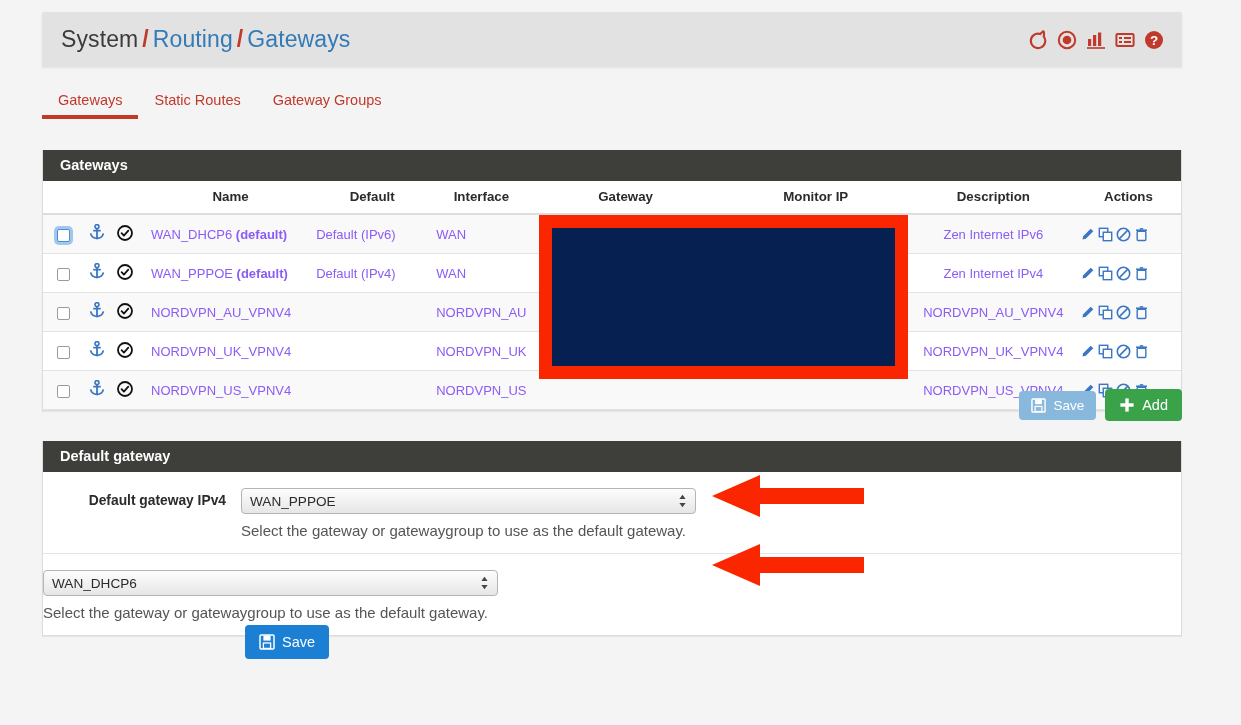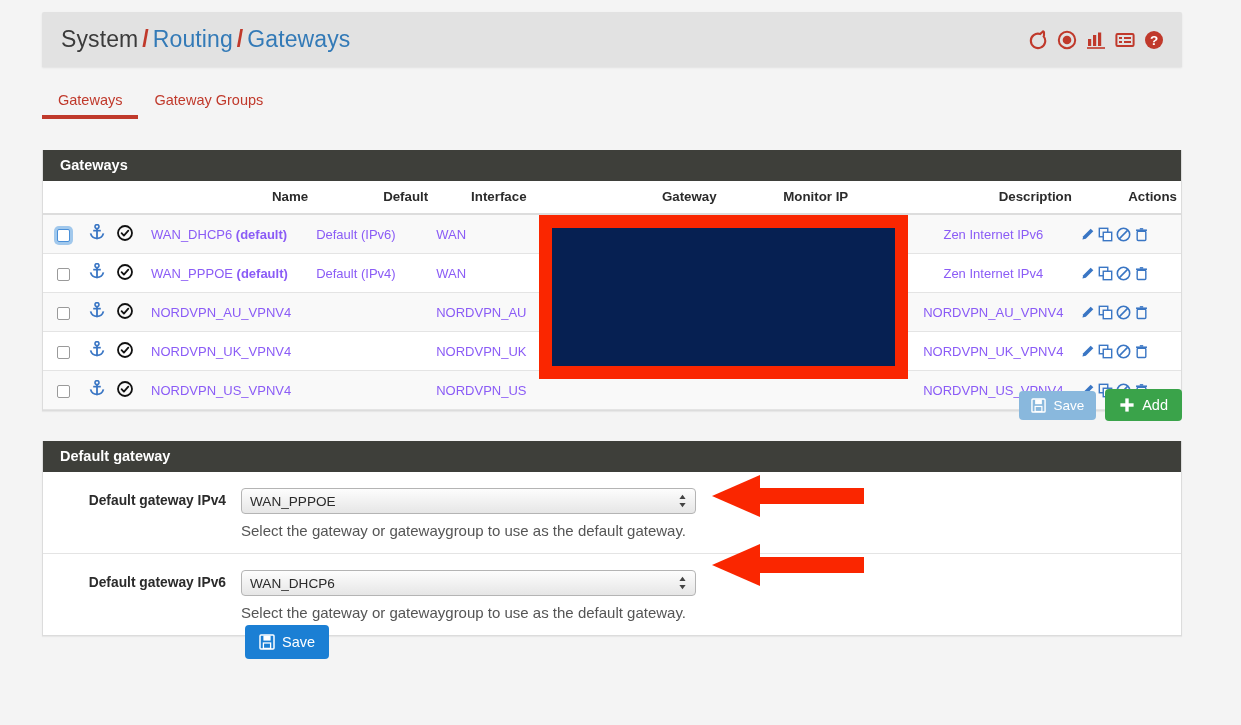--- a/index.html
+++ b/index.html
@@ -69,21 +69,21 @@
     background: #3e3f3a; color: #fff;
     font-size: 14.5px; font-weight: bold;
     padding: 8px 0 8px 17px;
     height: 31px; line-height: 15px;
   }
 
   
   table.gw { width: 100%; border-collapse: collapse; }
   table.gw th {
     font-size: 13.3px; font-weight: bold; color: #2b2b2b;
-    text-align: right; padding: 8px 4px 9px 4px;
+    text-align: center; padding: 8px 4px 9px 4px;
     border-bottom: 2px solid #dddddd;
     background: #fff; height: 32px;
   }
   table.gw td {
     font-size: 13px; color: #8b5cf6;
     padding: 9px 4px; border-bottom: 1px solid #e4e4e4;
     height: 33px; vertical-align: middle;
   }
   table.gw tbody tr:nth-child(odd) td { background: #f9f9f9; }
   table.gw tbody tr:nth-child(even) td { background: #ffffff; }
@@ -215,20 +215,21 @@
         <svg width="20" height="20" viewBox="0 0 20 20">
             <circle cx="10" cy="10" r="9" fill="#c0392b"></circle>
             <text x="10" y="15" font-family="Liberation Sans, sans-serif" font-size="13.5" font-weight="bold" fill="#fff" text-anchor="middle">?</text>
           </svg>
       </span>
     </div>
   </div>
 
   <div class="tabs">
     <div class="tab active"><span>Gateways</span></div>
+    <div class="tab"><span>Static Routes</span></div>
     <div class="tab"><span>Gateway Groups</span></div>
   </div>
 
   <div class="panel" style="top:150px;">
     <div class="panel-head">Gateways</div>
     <table class="gw">
       <thead>
         <tr>
           <th class="col-sel"></th>
           <th class="col-anch"></th>
@@ -523,21 +524,20 @@
                 <path d="M4.5 1.2l3.1 4.3H1.4z" fill="#444"></path>
                 <path d="M4.5 13.8l3.1-4.3H1.4z" fill="#444"></path>
               </svg>
           </span>
         </div>
         <div class="help">Select the gateway or gatewaygroup to use as the default gateway.</div>
       </div>
     </div>
 
     <div class="frow">
-      <div class="flabel">Default gateway IPv6</div>
       <div class="fctl">
         <div class="sel">
           <span>WAN_DHCP6</span>
           <span class="stepper">
             <svg width="9" height="15" viewBox="0 0 9 15">
                 <path d="M4.5 1.2l3.1 4.3H1.4z" fill="#444"></path>
                 <path d="M4.5 13.8l3.1-4.3H1.4z" fill="#444"></path>
               </svg>
           </span>
         </div>

